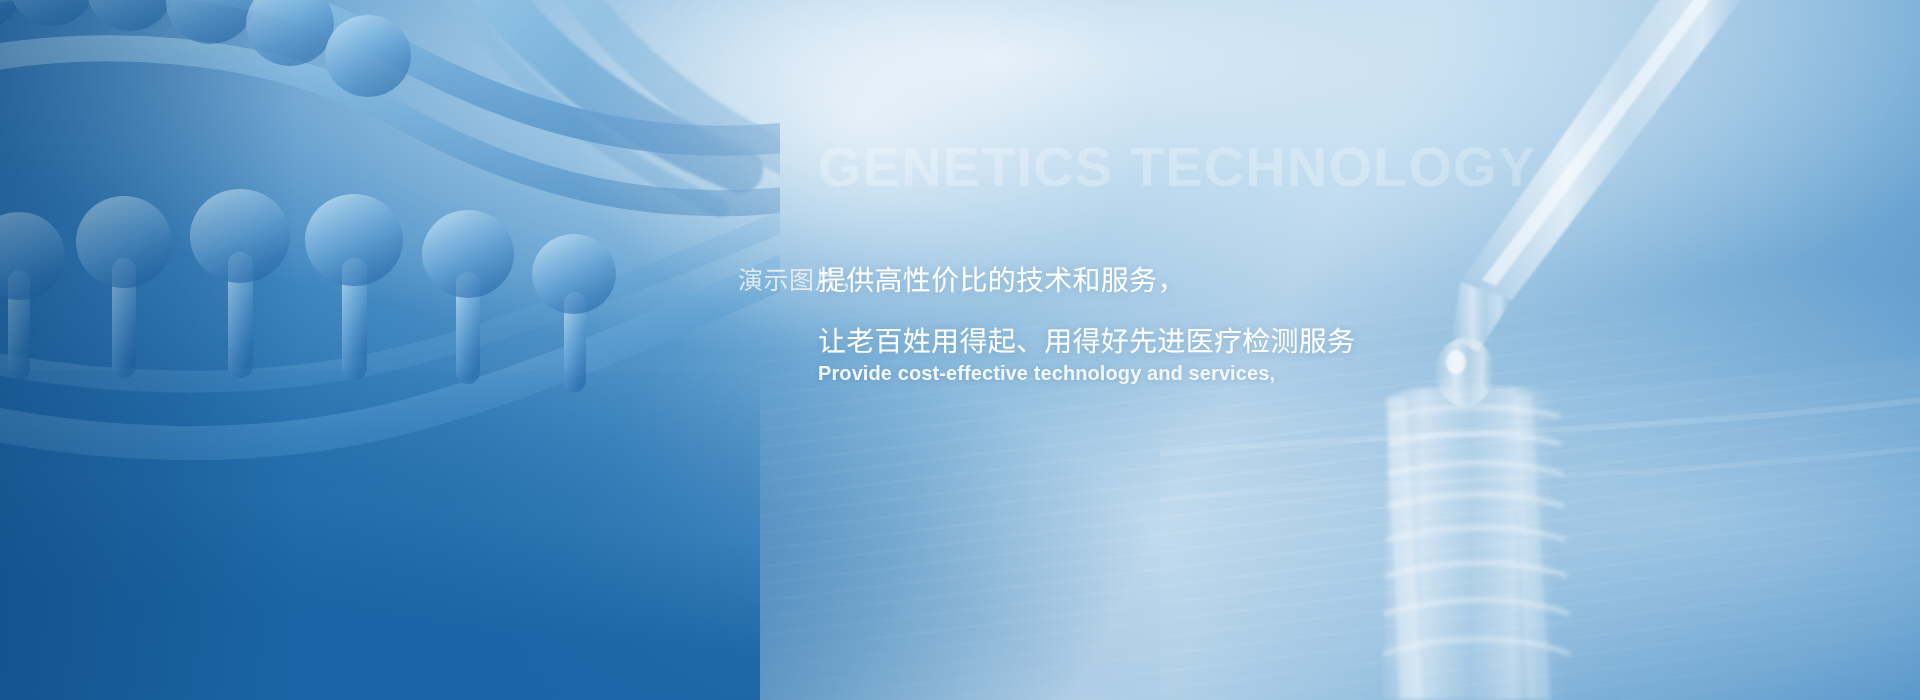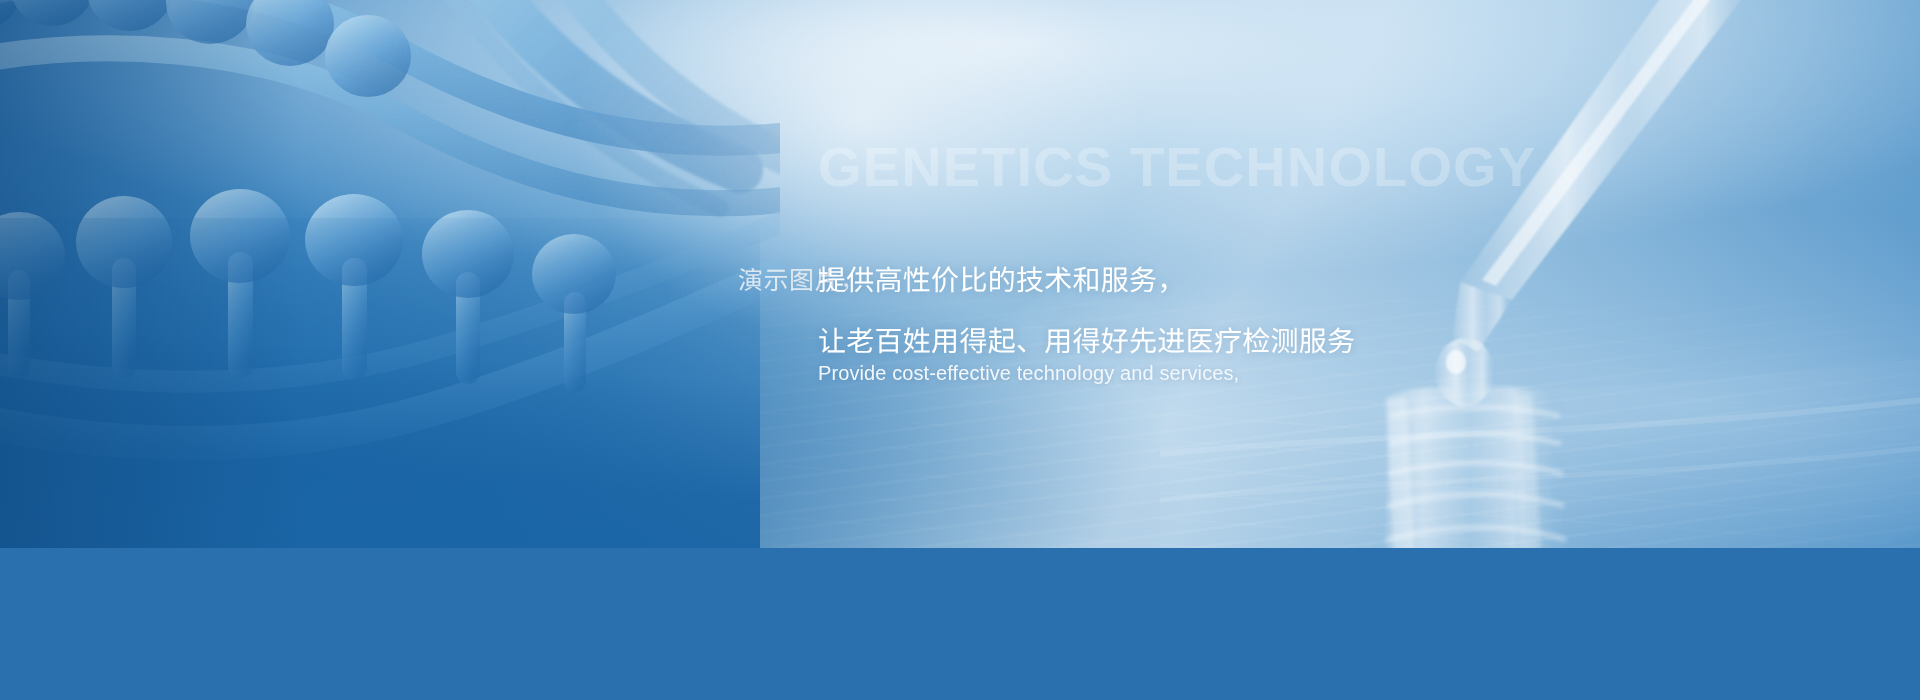--- a/index.html
+++ b/index.html
@@ -5,21 +5,21 @@
 <style>
   html,body{margin:0;padding:0;}
   body{
     width:1920px;height:700px;overflow:hidden;
     font-family:"Liberation Sans","DejaVu Sans",sans-serif;
     background:#2a6fae;
   }
 
   
   .hero{
-    position:relative;width:1920px;height:548px;overflow:hidden;
+    position:relative;width:1920px;height:700px;overflow:hidden;
     background:#2d73b0;
     text-align:right;
   }
 
   
   .bg-base{
     position:absolute;inset:0;
     background:
       radial-gradient(120% 95% at 52% 8%,  rgba(228,240,250,.95) 0%, rgba(196,222,241,.70) 22%, rgba(120,173,214,.25) 46%, rgba(0,0,0,0) 70%),
       radial-gradient(90% 80% at 88% 74%,  rgba(186,215,237,.60) 0%, rgba(110,165,209,.18) 45%, rgba(0,0,0,0) 72%),
@@ -100,21 +100,21 @@
   }
   .sub-1{top:262px;}
   .sub-2{top:303px;margin-top:20px;}
 
   .eng{
     position:absolute;left:0;
     font-size:20px;line-height:30px;font-weight:400;color:#f2f7fb;
     letter-spacing:.005em;white-space:nowrap;
     text-shadow:0 1px 6px rgba(21,72,124,.20);
   }
-  .eng-1{top:358px;}
+  .eng-1{top:358px;font-weight:bold;}
   .eng-2{top:391px;}
 </style>
 </head>
 <body>
 
 <div class="hero">
 
   <div class="bg-base"></div>
 
   <div class="dna">

